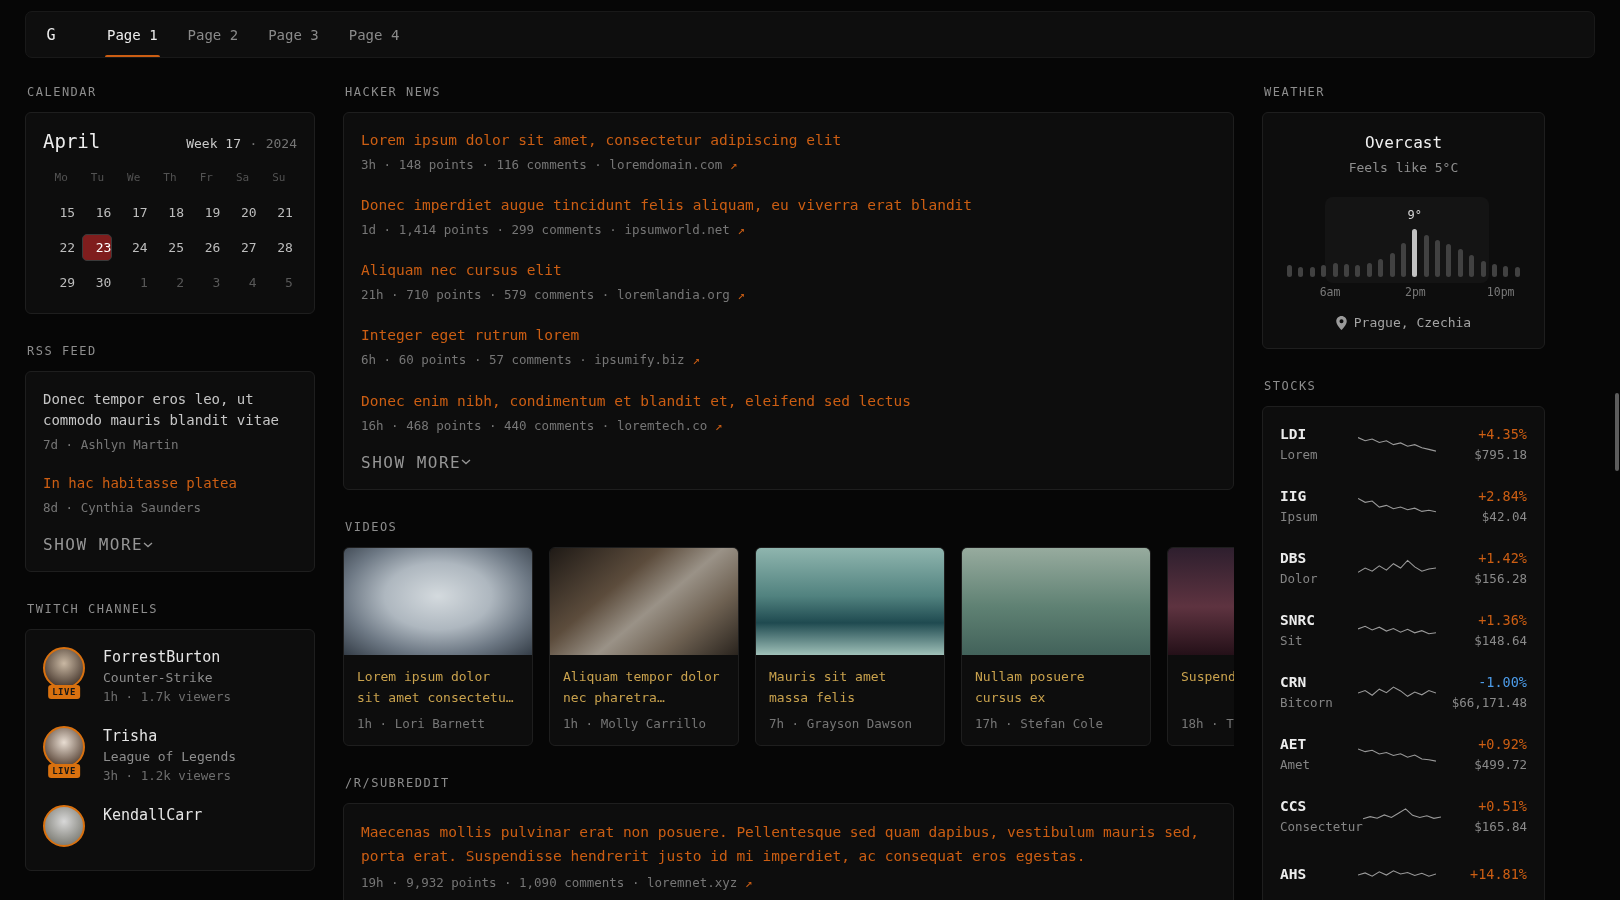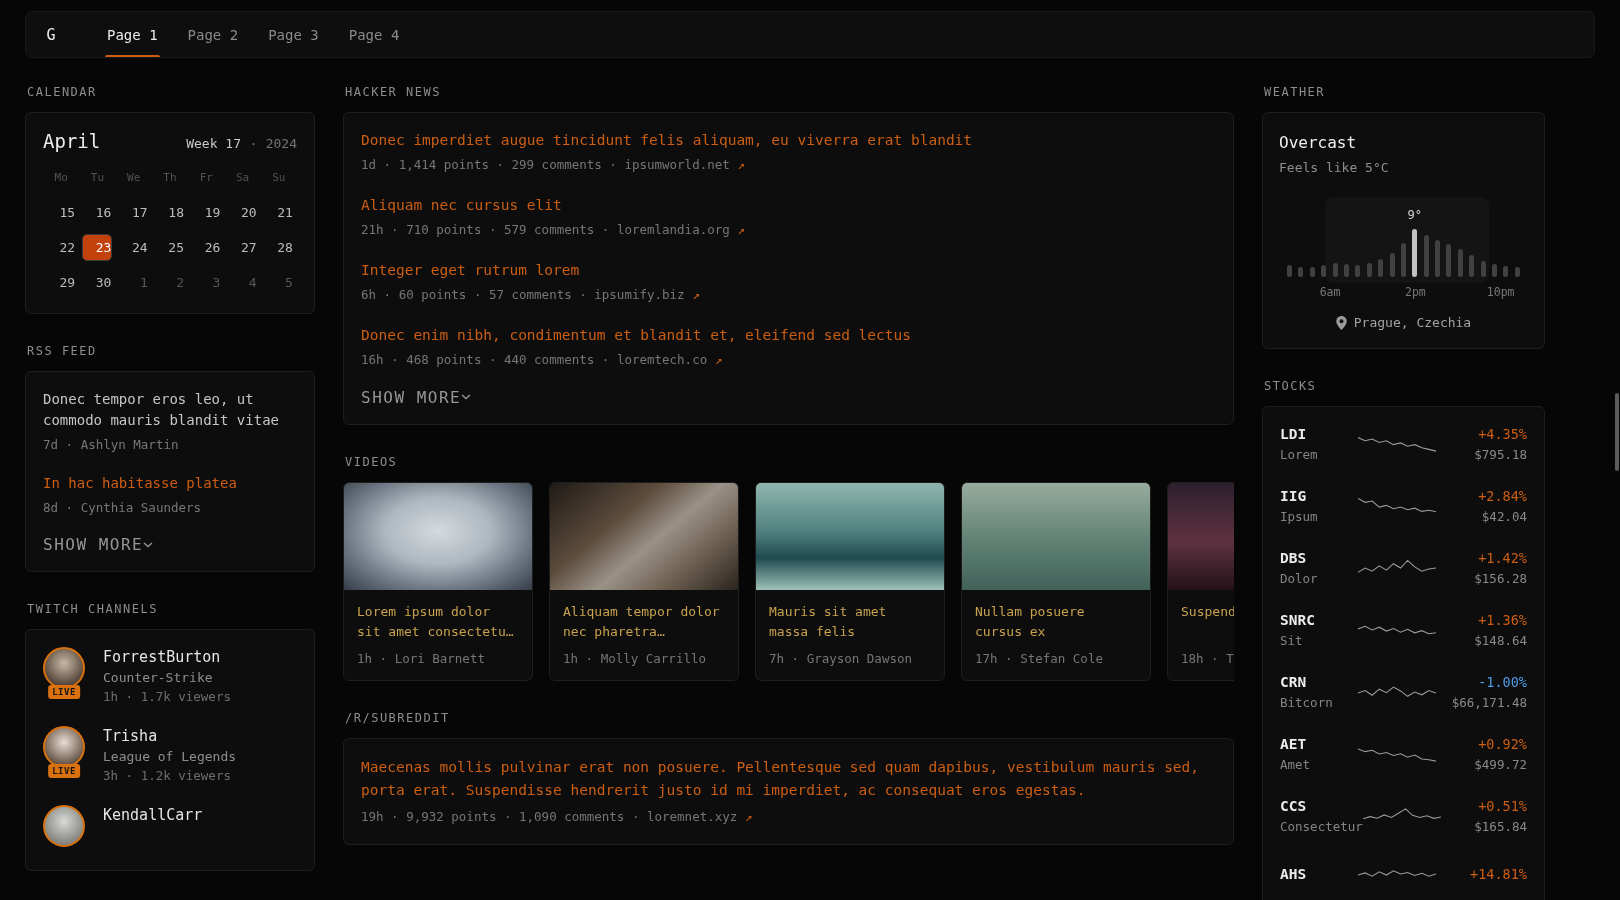--- a/index.html
+++ b/index.html
@@ -39,21 +39,21 @@
   .show-more{margin-top:18px;display:flex;align-items:center;background:none;border:none;padding:0;font-size:16px;letter-spacing:1.5px;color:#969696;cursor:pointer;}
 
   
   .cal-header{display:flex;justify-content:space-between;align-items:baseline;margin-bottom:16px;}
   .cal-month{font-size:19px;color:#ededed;}
   .cal-week{font-size:13px;color:#c9c9c9;}
   .cal-dim{font-size:13px;color:#757575;}
   .cal-grid{display:grid;grid-template-columns:repeat(7,1fr);row-gap:8px;}
   .cal-dow{text-align:center;font-size:11px;color:#525252;padding:3px 0 7px;}
   .cal-day{text-align:right;font-size:13px;color:#bdbdbd;height:27px;line-height:25px;width:30px;margin:0 auto;border:1px solid transparent;cursor:pointer;}
-  .cal-day.today{background:#c2410c;border-color:#3a3a3a;border-radius:5px;color:#ffffff;}
+  .cal-day.today{background:#7f1d1d;border-color:#3a3a3a;border-radius:5px;color:#ffffff;}
   .cal-day.adjacent{color:#585858;}
 
   
   .feed-item{cursor:pointer;}
   .feed-item + .feed-item{margin-top:19px;}
   .feed-title{font-size:14px;line-height:1.5;color:#c6c6c6;}
   .feed-title.hl{color:var(--accent);}
 
   
   .channel{display:flex;gap:14px;cursor:pointer;}
@@ -74,21 +74,21 @@
   .video-card{flex:0 0 190px;background:#0d0d0d;border:1px solid #1e1e1e;border-radius:6px;overflow:hidden;cursor:pointer;}
   .thumb{height:107px;background:#333;}
   .v-body{padding:12px 13px 14px;}
   .v-title{font-size:13px;line-height:1.6;color:var(--vtitle);min-height:42px;}
   .v-meta{font-size:12.5px;color:#767676;margin-top:7px;}
 
   
   .post-title{font-size:14.5px;color:var(--accent);line-height:1.65;cursor:pointer;}
 
   
-  .weather-card{padding:20px 16px 18px;}
+  .weather-card{text-align:center;padding:20px 16px 18px;}
   .w-cond{font-size:16px;color:#f0f0f0;}
   .w-feels{font-size:13px;color:#8e8e8e;margin-top:8px;}
   .w-chart{position:relative;height:102px;margin:22px 6px 2px;}
   .w-band{position:absolute;bottom:16px;height:86px;background:#141414;border-radius:8px;}
   .w-bars{position:absolute;left:0;right:0;bottom:22px;height:72px;display:flex;align-items:flex-end;justify-content:space-between;padding:0 2px;}
   .w-bar{width:5px;border-radius:2.5px;background:#414141;}
   .w-bar.hi{background:#c2c2c2;}
   .w-deg{position:absolute;font-size:12px;color:#d5d5d5;transform:translateX(-50%);}
   .w-times{position:absolute;left:0;right:0;bottom:0;height:14px;}
   .w-time{position:absolute;transform:translateX(-50%);font-size:11.5px;color:#787878;}
@@ -232,20 +232,21 @@
           </div>
       </div>
     </div>
   </section>
 
   <section class="col">
     <div class="widget">
       <h2 class="sec-title">HACKER NEWS</h2>
       <div class="card">
         <div>
+            <div class="hn-item"><div class="hn-title">Lorem ipsum dolor sit amet, consectetur adipiscing elit</div><div class="meta">3h · 148 points · 116 comments · <span class="domain">loremdomain.com</span><span class="arrow"> ↗</span></div></div>
             <div class="hn-item"><div class="hn-title">Donec imperdiet augue tincidunt felis aliquam, eu viverra erat blandit</div><div class="meta">1d · 1,414 points · 299 comments · <span class="domain">ipsumworld.net</span><span class="arrow"> ↗</span></div></div>
             <div class="hn-item"><div class="hn-title">Aliquam nec cursus elit</div><div class="meta">21h · 710 points · 579 comments · <span class="domain">loremlandia.org</span><span class="arrow"> ↗</span></div></div>
             <div class="hn-item"><div class="hn-title">Integer eget rutrum lorem</div><div class="meta">6h · 60 points · 57 comments · <span class="domain">ipsumify.biz</span><span class="arrow"> ↗</span></div></div>
             <div class="hn-item"><div class="hn-title">Donec enim nibh, condimentum et blandit et, eleifend sed lectus</div><div class="meta">16h · 468 points · 440 comments · <span class="domain">loremtech.co</span><span class="arrow"> ↗</span></div></div>
           </div>
         <button class="show-more">
           <span>SHOW MORE</span>
           <svg width="10" height="6" viewBox="0 0 10 6">
               <path d="M1 1l4 3.6L9 1" fill="none" stroke="#969696" stroke-width="1.3"></path>
             </svg>

